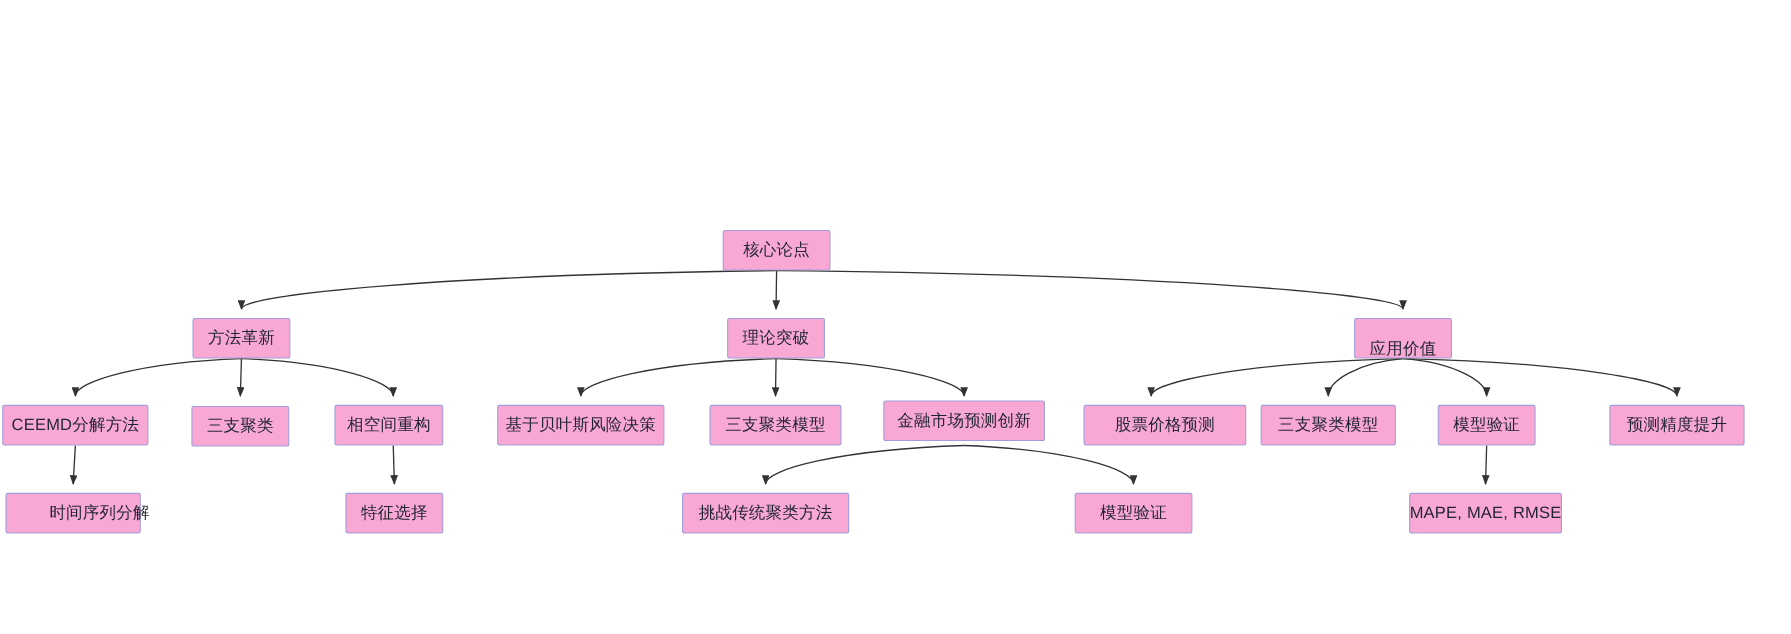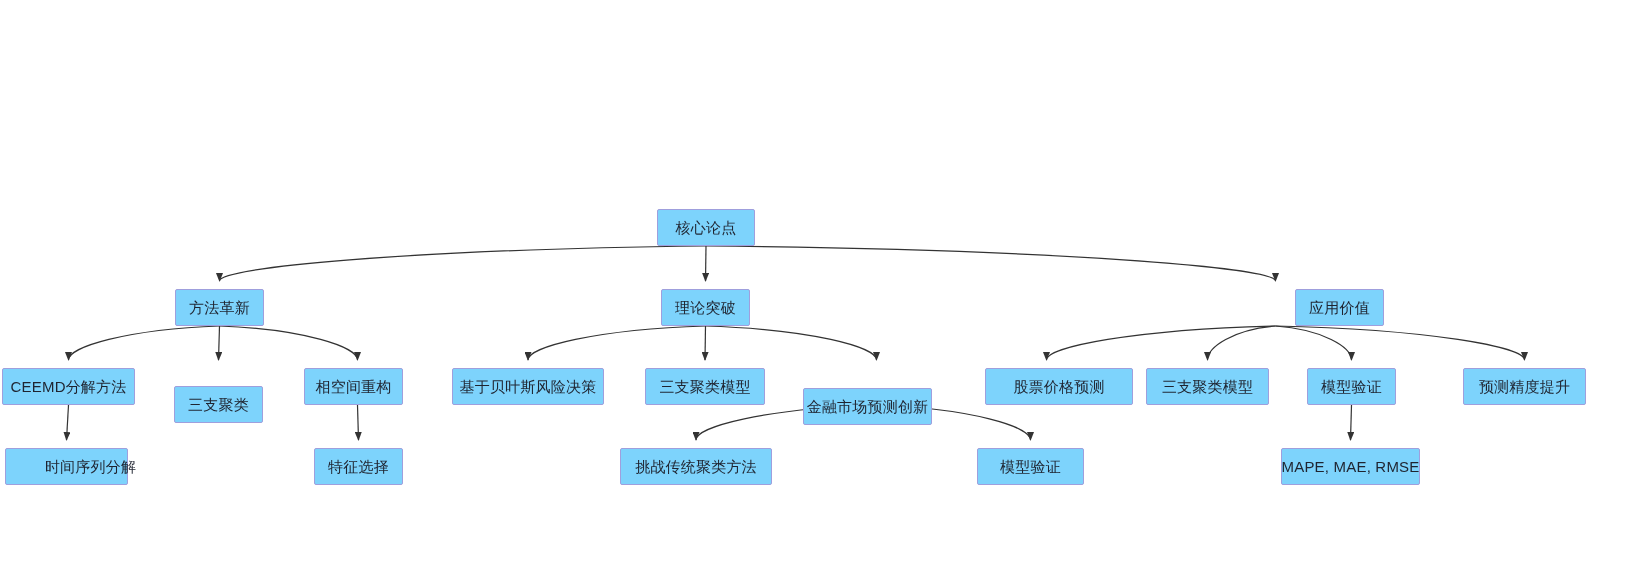--- a/index.html
+++ b/index.html
@@ -25,21 +25,21 @@
     position: absolute;
     left: 0;
     top: 0;
     width: 1628px;
     height: 576px;
     pointer-events: none;
   }
   .node {
     position: absolute;
     box-sizing: border-box;
-    background: #7dd3fc;
+    background: #f9a8d4;
     border: 1px solid #9f9fdd;
     border-radius: 2px;
     display: flex;
     align-items: center;
     justify-content: center;
     color: #1f2430;
     font-size: 15px;
     line-height: 1;
     letter-spacing: 0.2px;
     white-space: nowrap;
@@ -82,39 +82,39 @@
   <div id="node-layer">
       <div class="node" style="left: 657px; top: 209px; width: 98px; height: 37px;">
         <span class="node-label">核心论点</span>
       </div>
       <div class="node" style="left: 175px; top: 289px; width: 89px; height: 37px;">
         <span class="node-label">方法革新</span>
       </div>
       <div class="node" style="left: 661px; top: 289px; width: 89px; height: 37px;">
         <span class="node-label">理论突破</span>
       </div>
-      <div class="node" style="left: 1295px; top: 289px; width: 89px; height: 37px;">
+      <div class="node" style="left: 1231px; top: 289px; width: 89px; height: 37px; align-items: flex-end;">
         <span class="node-label">应用价值</span>
       </div>
       <div class="node" style="left: 2px; top: 368px; width: 133px; height: 37px;">
         <span class="node-label">CEEMD分解方法</span>
       </div>
-      <div class="node" style="left: 174px; top: 386px; width: 89px; height: 37px;">
+      <div class="node" style="left: 174px; top: 369px; width: 89px; height: 37px;">
         <span class="node-label">三支聚类</span>
       </div>
       <div class="node" style="left: 304px; top: 368px; width: 99px; height: 37px;">
         <span class="node-label">相空间重构</span>
       </div>
       <div class="node" style="left: 452px; top: 368px; width: 152px; height: 37px;">
         <span class="node-label">基于贝叶斯风险决策</span>
       </div>
       <div class="node" style="left: 645px; top: 368px; width: 120px; height: 37px;">
         <span class="node-label">三支聚类模型</span>
       </div>
-      <div class="node" style="left: 803px; top: 388px; width: 129px; height: 37px;">
+      <div class="node" style="left: 803px; top: 364px; width: 147px; height: 37px;">
         <span class="node-label">金融市场预测创新</span>
       </div>
       <div class="node" style="left: 985px; top: 368px; width: 148px; height: 37px;">
         <span class="node-label">股票价格预测</span>
       </div>
       <div class="node" style="left: 1146px; top: 368px; width: 123px; height: 37px;">
         <span class="node-label">三支聚类模型</span>
       </div>
       <div class="node" style="left: 1307px; top: 368px; width: 89px; height: 37px;">
         <span class="node-label">模型验证</span>

